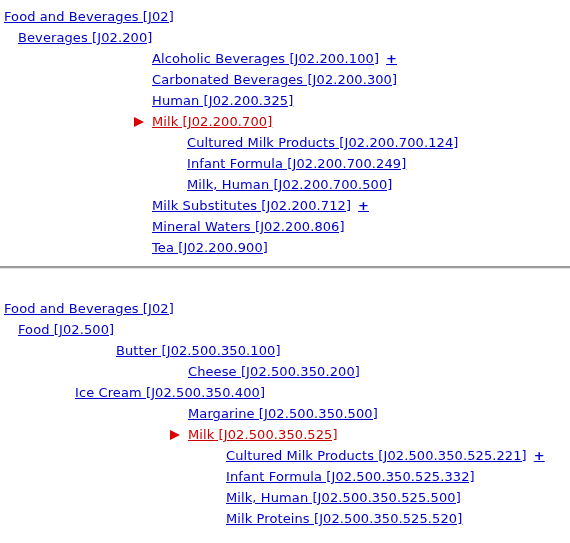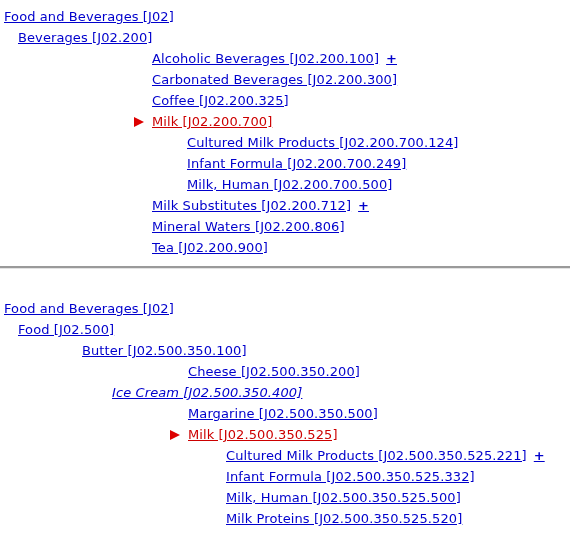--- a/index.html
+++ b/index.html
@@ -81,37 +81,37 @@
 </style>
 </head>
 <body>
 
 <div id="tree-root">
     <div class="tree-block" id="block-1">
       <div class="tree-row"><span class="row-inner" style="margin-left: 4px;"><a class="node-link" href="#">Food and Beverages [J02]</a></span></div>
       <div class="tree-row"><span class="row-inner" style="margin-left: 18px;"><a class="node-link" href="#">Beverages [J02.200]</a></span></div>
       <div class="tree-row"><span class="row-inner" style="margin-left: 152px;"><a class="node-link" href="#">Alcoholic Beverages [J02.200.100]</a><a class="expander" href="#">+</a></span></div>
       <div class="tree-row"><span class="row-inner" style="margin-left: 152px;"><a class="node-link" href="#">Carbonated Beverages [J02.200.300]</a></span></div>
-      <div class="tree-row"><span class="row-inner" style="margin-left: 152px;"><a class="node-link" href="#">Coffee [J02.200.325]</a></span></div>
+      <div class="tree-row"><span class="row-inner" style="margin-left: 152px;"><a class="node-link" href="#">Human [J02.200.325]</a></span></div>
       <div class="tree-row"><span class="row-inner" style="margin-left: 152px;"><span class="marker"></span><a class="node-link current" href="#">Milk [J02.200.700]</a></span></div>
       <div class="tree-row"><span class="row-inner" style="margin-left: 187px;"><a class="node-link" href="#">Cultured Milk Products [J02.200.700.124]</a></span></div>
       <div class="tree-row"><span class="row-inner" style="margin-left: 187px;"><a class="node-link" href="#">Infant Formula [J02.200.700.249]</a></span></div>
       <div class="tree-row"><span class="row-inner" style="margin-left: 187px;"><a class="node-link" href="#">Milk, Human [J02.200.700.500]</a></span></div>
       <div class="tree-row"><span class="row-inner" style="margin-left: 152px;"><a class="node-link" href="#">Milk Substitutes [J02.200.712]</a><a class="expander" href="#">+</a></span></div>
       <div class="tree-row"><span class="row-inner" style="margin-left: 152px;"><a class="node-link" href="#">Mineral Waters [J02.200.806]</a></span></div>
       <div class="tree-row"><span class="row-inner" style="margin-left: 152px;"><a class="node-link" href="#">Tea [J02.200.900]</a></span></div>
     </div>
     <hr class="divider">
     <div class="spacer-after-divider"></div>
     <div class="tree-block" id="block-2">
       <div class="tree-row"><span class="row-inner" style="margin-left: 4px;"><a class="node-link" href="#">Food and Beverages [J02]</a></span></div>
       <div class="tree-row"><span class="row-inner" style="margin-left: 18px;"><a class="node-link" href="#">Food [J02.500]</a></span></div>
-      <div class="tree-row"><span class="row-inner" style="margin-left: 82px; text-align: center;"><a class="node-link" href="#">Butter [J02.500.350.100]</a></span></div>
+      <div class="tree-row"><span class="row-inner" style="margin-left: 116px; text-align: center;"><a class="node-link" href="#">Butter [J02.500.350.100]</a></span></div>
       <div class="tree-row"><span class="row-inner" style="margin-left: 188px; text-align: right;"><a class="node-link" href="#">Cheese [J02.500.350.200]</a></span></div>
-      <div class="tree-row"><span class="row-inner" style="margin-left: 112px; font-style: italic;"><a class="node-link" href="#">Ice Cream [J02.500.350.400]</a></span></div>
+      <div class="tree-row"><span class="row-inner" style="margin-left: 75px;"><a class="node-link" href="#">Ice Cream [J02.500.350.400]</a></span></div>
       <div class="tree-row"><span class="row-inner" style="margin-left: 188px;"><a class="node-link" href="#">Margarine [J02.500.350.500]</a></span></div>
       <div class="tree-row"><span class="row-inner" style="margin-left: 188px;"><span class="marker"></span><a class="node-link current" href="#">Milk [J02.500.350.525]</a></span></div>
       <div class="tree-row"><span class="row-inner" style="margin-left: 226px;"><a class="node-link" href="#">Cultured Milk Products [J02.500.350.525.221]</a><a class="expander" href="#">+</a></span></div>
       <div class="tree-row"><span class="row-inner" style="margin-left: 226px;"><a class="node-link" href="#">Infant Formula [J02.500.350.525.332]</a></span></div>
       <div class="tree-row"><span class="row-inner" style="margin-left: 226px;"><a class="node-link" href="#">Milk, Human [J02.500.350.525.500]</a></span></div>
       <div class="tree-row"><span class="row-inner" style="margin-left: 226px;"><a class="node-link" href="#">Milk Proteins [J02.500.350.525.520]</a></span></div>
     </div>
   </div>
 
 </body></html>

